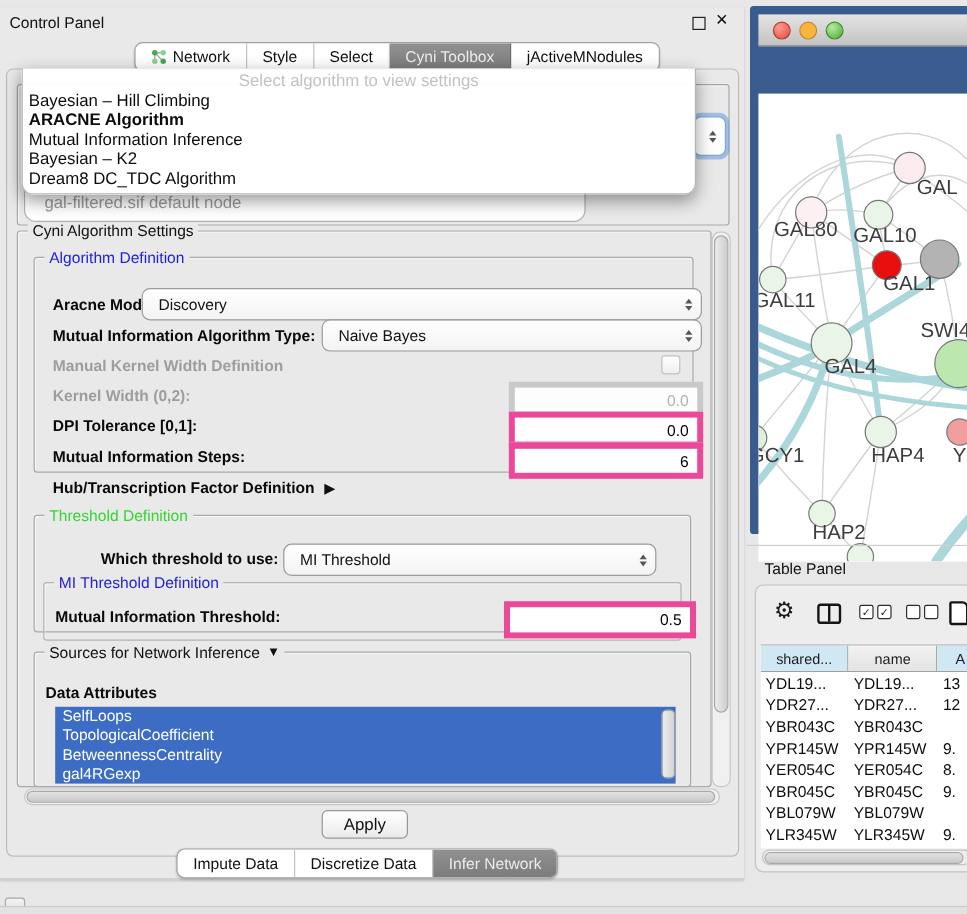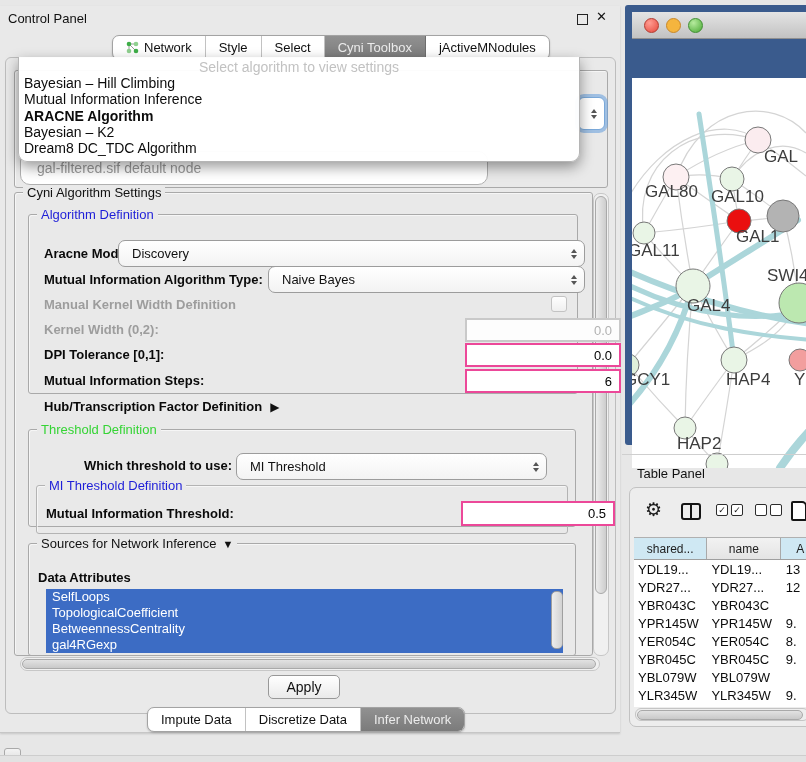--- a/index.html
+++ b/index.html
@@ -30,21 +30,21 @@
   .t-green{color:#35d435;}
 
   .lbl{font-size:13px;font-weight:700;color:#0a0a0a;white-space:nowrap;}
   .lbl.dis{color:#9d9d9d;}
 
   .combo{background:linear-gradient(#ffffff,#f3f3f3);border:1px solid #9c9c9c;border-radius:7px;font-size:13px;color:#111;display:flex;align-items:center;padding-left:13px;}
   .stp{position:absolute;right:7px;top:50%;transform:translateY(-50%);display:flex;flex-direction:column;gap:2px;}
   .arr-up{width:0;height:0;border-left:3.5px solid transparent;border-right:3.5px solid transparent;border-bottom:4.5px solid #555;}
   .arr-dn{width:0;height:0;border-left:3.5px solid transparent;border-right:3.5px solid transparent;border-top:4.5px solid #555;}
 
-  .field{background:#fff;border:2px solid #ec4899;font-size:13px;color:#000;display:flex;align-items:center;justify-content:flex-end;padding-right:7px;margin-left:41px;}
+  .field{background:#fff;border:5px solid #ec4899;font-size:13px;color:#000;display:flex;align-items:center;justify-content:flex-end;padding-right:7px;}
   .field.dis{border-color:#c9c9c9;color:#b2b2b2;background:#fdfdfd;}
   .cbox{width:14px;height:14px;border:1px solid #c3c3c3;border-radius:3px;background:linear-gradient(#fefefe,#efefef);}
 
   
   .popup{left:18px;top:57px;width:560px;background:rgba(255,255,255,.97);border:1px solid #b5b5b5;border-top:none;border-radius:0 0 9px 9px;box-shadow:0 5px 14px rgba(0,0,0,.4);z-index:60;padding-bottom:5px;}
   .popup-prompt{font-size:14px;color:#c2c2c2;text-align:center;padding-top:2px;}
   .dd-item{font-size:14px;color:#0c0c0c;line-height:16.3px;padding-left:5px;white-space:nowrap;}
   .dd-sel{font-weight:700;}
 
   .combo-open-btn{left:578px;top:97px;width:25px;height:31px;background:#fff;border:1px solid #79a8d9;border-radius:6px;box-shadow:0 0 0 3px rgba(98,156,220,.55);z-index:10;}
@@ -239,22 +239,22 @@
       </div>
     <div class="seg-item sel">
         <span>Infer Network</span>
       </div>
   </div>
 
   <div class="abs popup">
     <div class="popup-prompt">Select algorithm to view settings</div>
     <div id="dd-list">
         <div class="dd-item">Bayesian – Hill Climbing</div>
+        <div class="dd-item dd-sel">ARACNE Algorithm</div>
         <div class="dd-item">Mutual Information Inference</div>
-        <div class="dd-item dd-sel">ARACNE Algorithm</div>
         <div class="dd-item">Bayesian – K2</div>
         <div class="dd-item">Dream8 DC_TDC Algorithm</div>
       </div>
   </div>
 
   <div class="abs mini-ico"></div>
   <div class="abs bottom-strip"></div>
 
   <div class="abs net-frame">
     <div class="net-titlebar">

